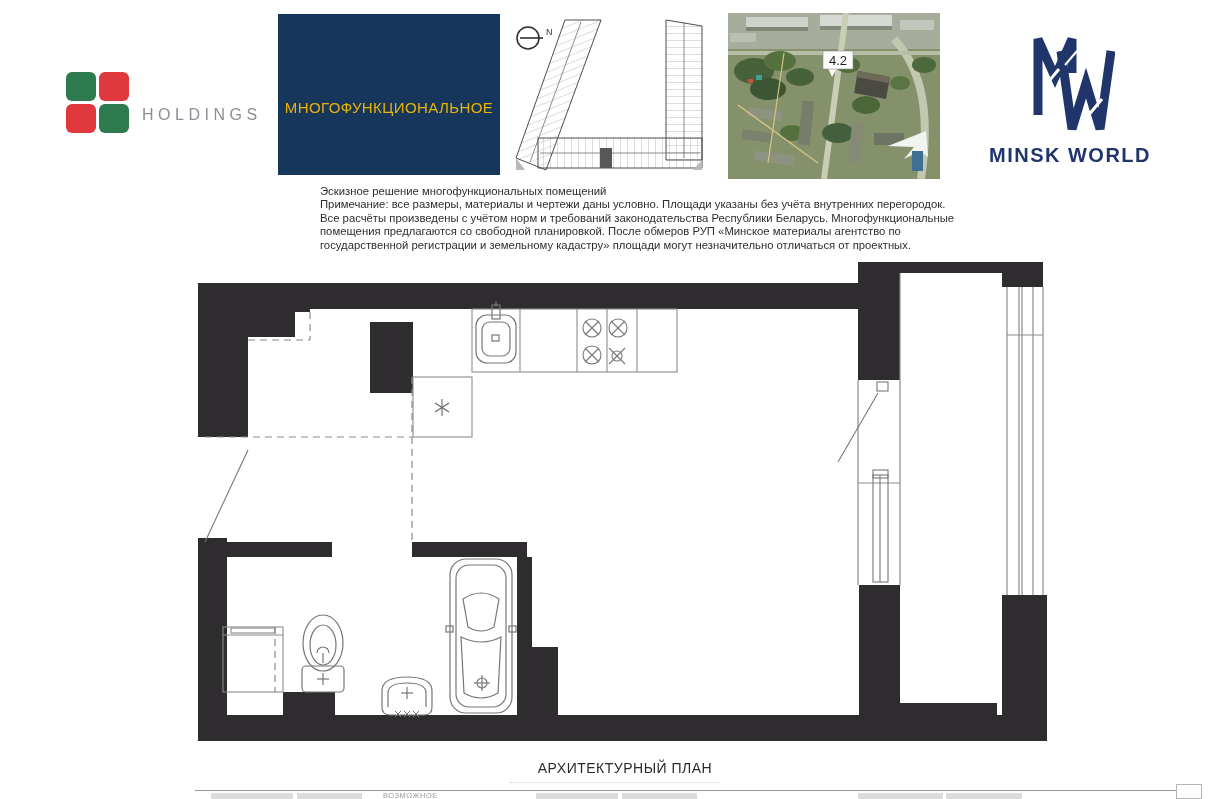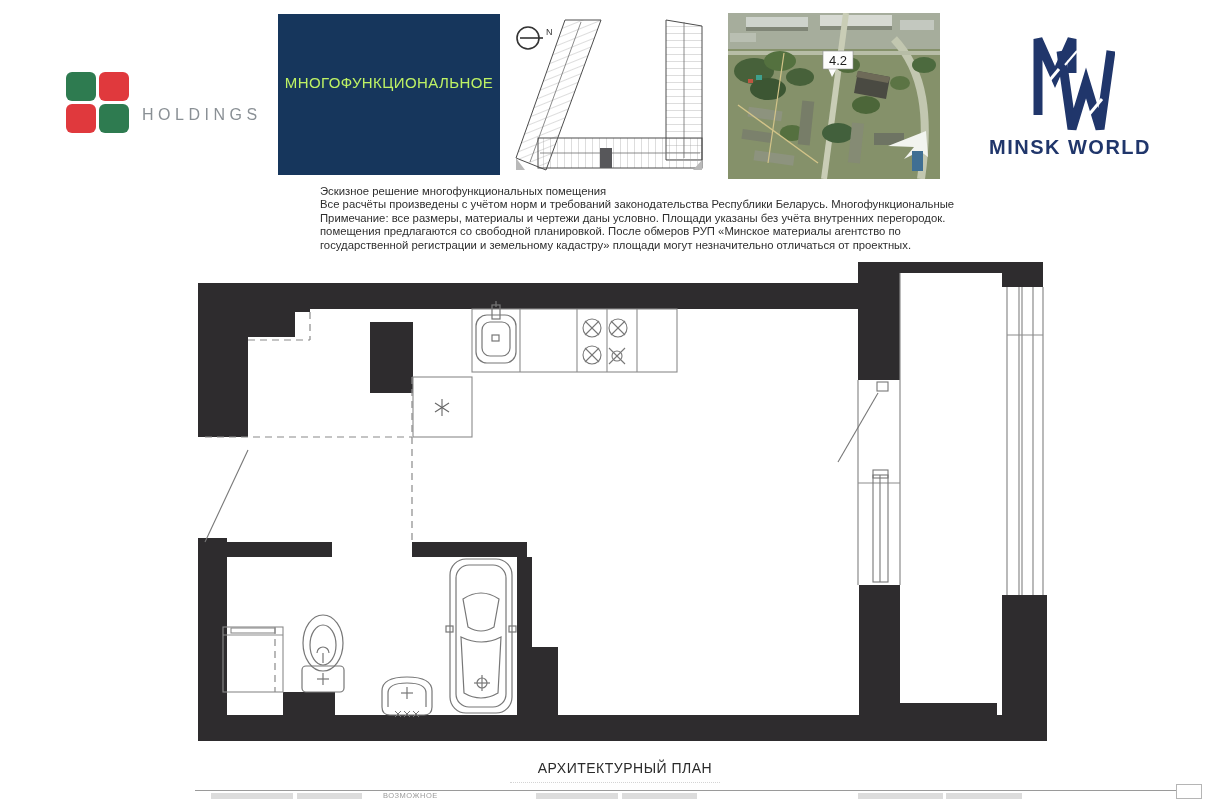--- a/index.html
+++ b/index.html
@@ -16,30 +16,30 @@
   .dana-squares { position:absolute; left:0; top:2px; width:64px; height:62px;
     display:grid; grid-template-columns:30px 30px; grid-template-rows:29px 29px; gap:3px; }
   .dana-squares span { border-radius:6px; display:block; }
   .dana-word { position:absolute; left:74px; top:-6px; font-size:39px; font-weight:bold;
     letter-spacing:1px; color:#e0393d; }
   .dana-sub { position:absolute; left:76px; top:36px; font-size:16px; font-weight:normal;
     letter-spacing:4.5px; color:#8a9095; }
 
   
   #unit-banner { left:278px; top:14px; width:222px; height:161px; background:#16365c;
-    color:#bef264; text-align:center; padding-top:57px; font-size:15px; line-height:23px;
+    color:#eab308; text-align:center; padding-top:82px; font-size:15px; line-height:23px;
     font-weight:500; letter-spacing:0.4px; }
 
   
   #key-plan { left:508px; top:12px; width:212px; height:172px; }
   #aerial { left:728px; top:13px; width:212px; height:166px; }
 
   
   #mw-logo { left:978px; top:24px; width:184px; height:140px; text-align:center; }
-  #mw-brand { margin-top:0; font-size:20px; font-weight:bold; color:#20366b; letter-spacing:1.5px; }
+  #mw-brand { margin-top:8px; font-size:20px; font-weight:bold; color:#20366b; letter-spacing:1.5px; }
 
   
   #disclaimer { left:320px; top:185px; width:640px; font-size:11.3px; line-height:13.4px; color:#2e2e2e; }
 
   
   #floor-plan { left:195px; top:255px; width:860px; height:500px; }
 
   
   #plan-title { left:195px; top:760px; width:860px; text-align:center; font-size:14px;
     color:#2b2b2b; letter-spacing:0.5px; }
@@ -173,23 +173,23 @@
         <path d="M36,26 L47,104 L61,58 L75,104 L86,26"></path>
       </g>
       <line x1="19" y1="62" x2="34" y2="44" stroke="#fff" stroke-width="3"></line>
       <line x1="62" y1="92" x2="77" y2="74" stroke="#fff" stroke-width="3"></line>
       <line x1="40" y1="40" x2="52" y2="26" stroke="#fff" stroke-width="2"></line>
     </svg>
     <div id="mw-brand">MINSK WORLD</div>
   </div>
 
   <div class="abs" id="disclaimer">
-    <div>Эскизное решение многофункциональных помещения</div>
+    <div>Эскизное решение многофункциональных помещений</div>
+    <div>Примечание: все размеры, материалы и чертежи даны условно. Площади указаны без учёта внутренних перегородок.</div>
     <div>Все расчёты произведены с учётом норм и требований законодательства Республики Беларусь. Многофункциональные</div>
-    <div>Примечание: все размеры, материалы и чертежи даны условно. Площади указаны без учёта внутренних перегородок.</div>
     <div>помещения предлагаются со свободной планировкой. После обмеров РУП «Минское материалы агентство по</div>
     <div>государственной регистрации и земельному кадастру» площади могут незначительно отличаться от проектных.</div>
   </div>
 
   <svg class="abs" id="floor-plan" viewBox="0 0 860 500">
     <g fill="#2e2c2e">
       <rect x="3" y="28" width="660" height="26"></rect>
       <rect x="3" y="50" width="97" height="32"></rect>
       <rect x="100" y="50" width="15" height="7"></rect>
       <rect x="3" y="28" width="50" height="154"></rect>

